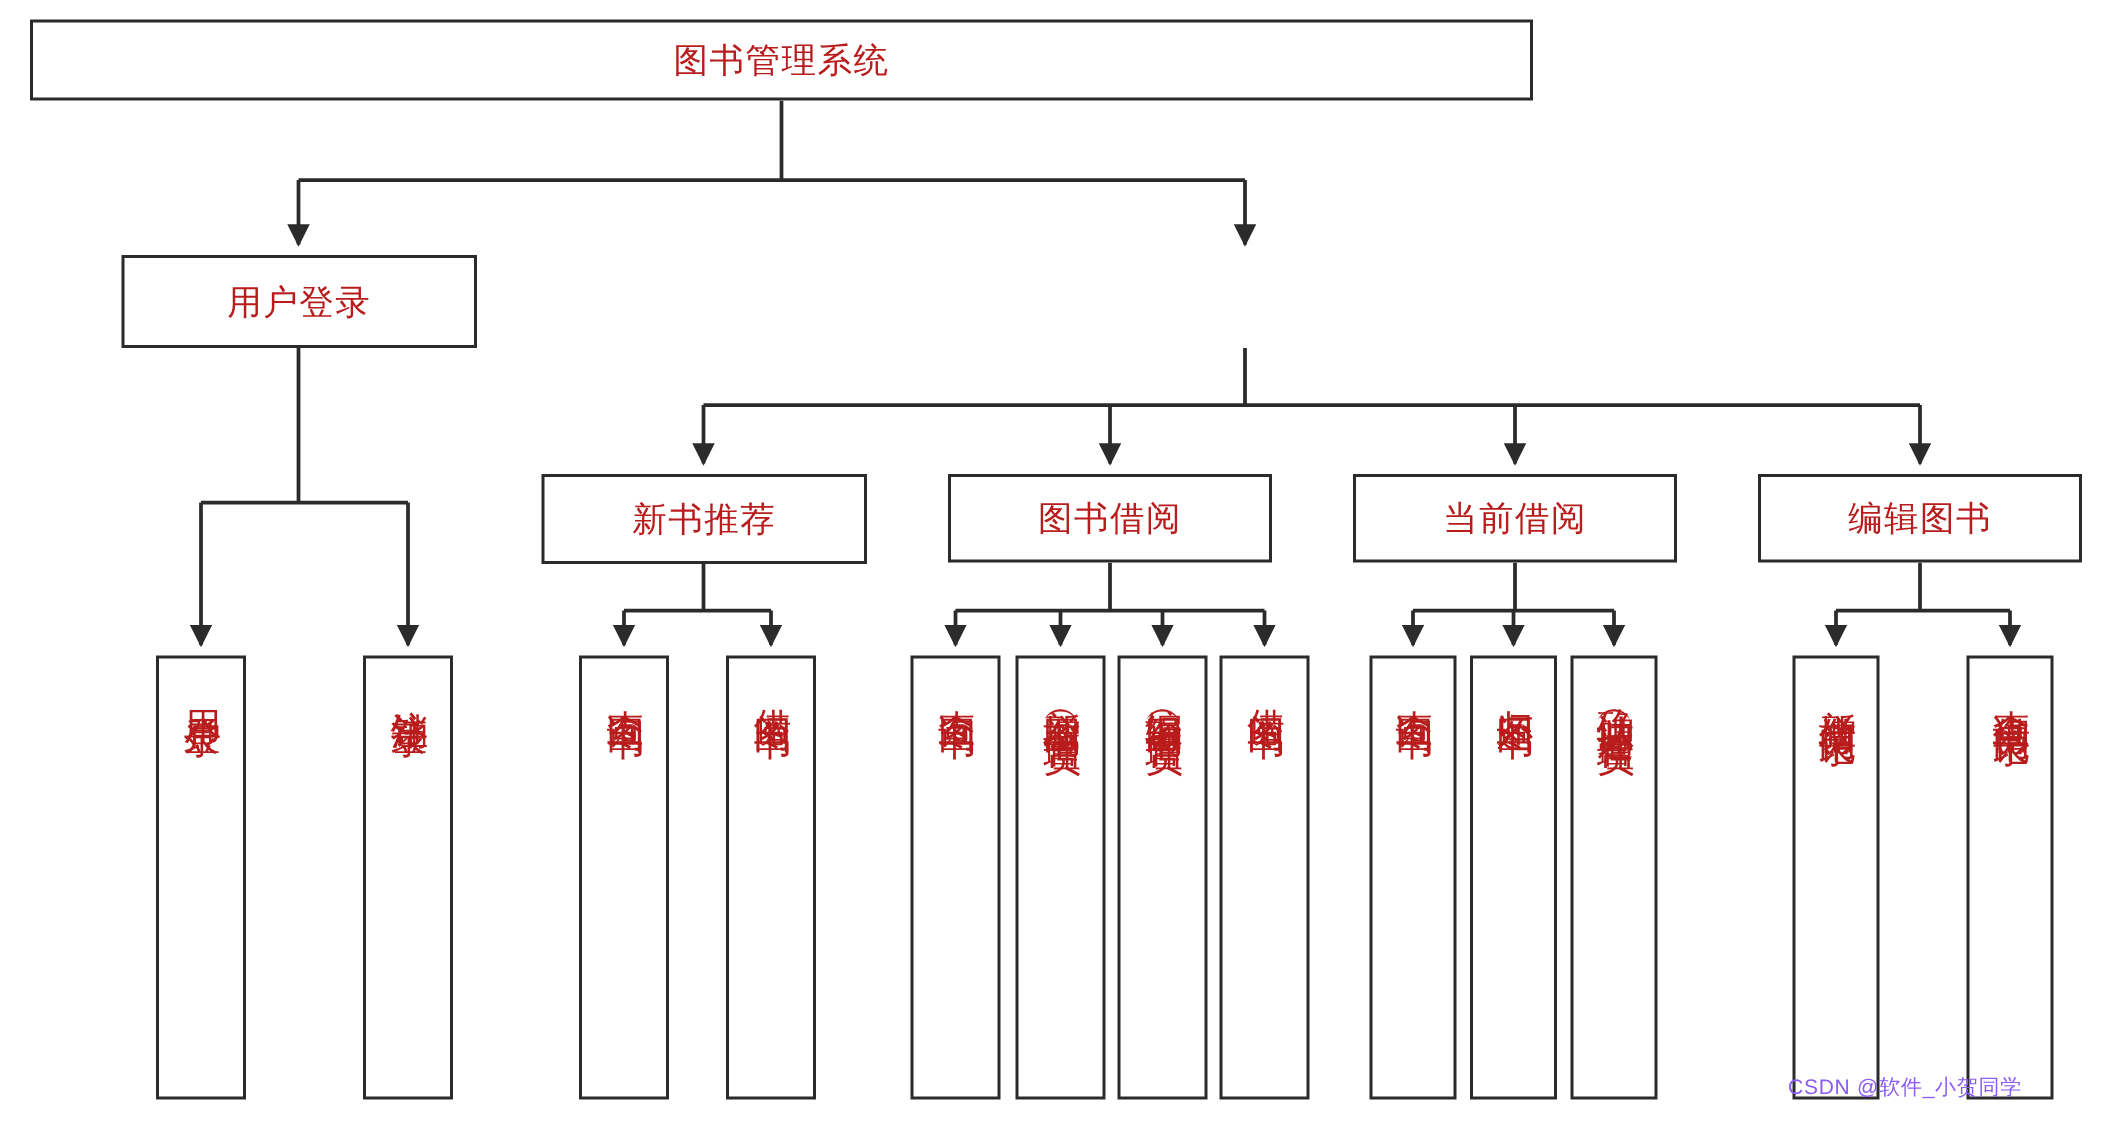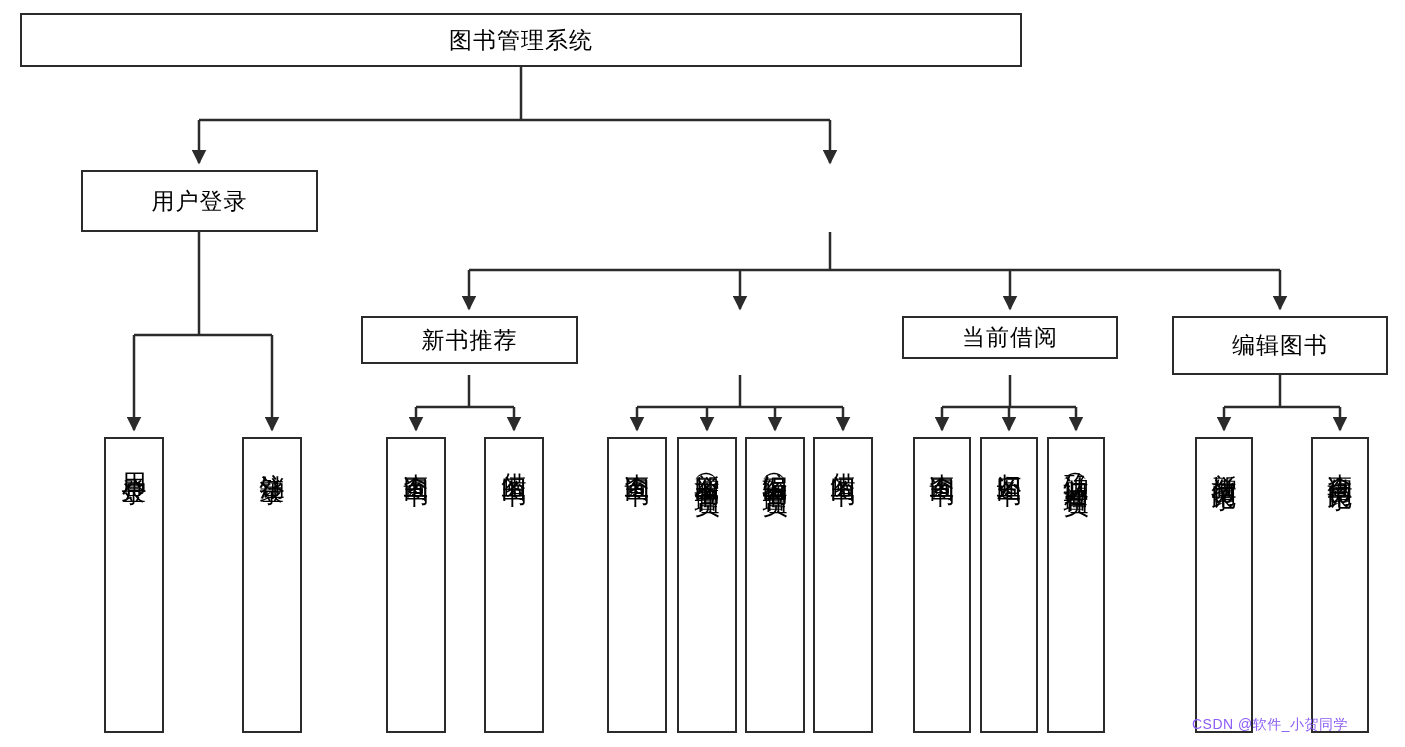--- a/index.html
+++ b/index.html
@@ -26,21 +26,21 @@
     pointer-events: none;
   }
   .node {
     position: absolute;
     box-sizing: border-box;
     background: #ffffff;
     border: 2.5px solid #2b2b2b;
     display: flex;
     align-items: center;
     justify-content: center;
-    color: #000000;
+    color: #b91c1c;
   }
   .node-label {
     display: block;
     text-align: center;
     line-height: 1.15;
     white-space: nowrap;
   }
   .node.horiz .node-label {
     font-size: 23px;
     letter-spacing: 1px;
@@ -120,24 +120,27 @@
   </svg>
 
   <div class="node horiz" style="left:20px; top:13px; width:1002px; height:54px;">
     <span class="node-label">图书管理系统</span>
   </div>
 
   <div class="node horiz" style="left:81px; top:170px; width:237px; height:62px;">
     <span class="node-label">用户登录</span>
   </div>
 
-  <div class="node horiz" style="left:361px; top:316px; width:217px; height:48px;">
+  <div class="node horiz" style="left:361px; top:316px; width:217px; height:60px;">
     <span class="node-label">新书推荐</span>
   </div>
-  <div class="node horiz" style="left:902px; top:316px; width:216px; height:43px;">
+  <div class="node horiz" style="left:632px; top:316px; width:216px; height:59px;">
+    <span class="node-label">图书借阅</span>
+  </div>
+  <div class="node horiz" style="left:902px; top:316px; width:216px; height:59px;">
     <span class="node-label">当前借阅</span>
   </div>
   <div class="node horiz" style="left:1172px; top:316px; width:216px; height:59px;">
     <span class="node-label">编辑图书</span>
   </div>
 
   <div class="node vert" style="left:104px; top:437px; width:60px; height:296px;">
     <span class="node-label">用户登录</span>
   </div>
   <div class="node vert" style="left:242px; top:437px; width:60px; height:296px;">

